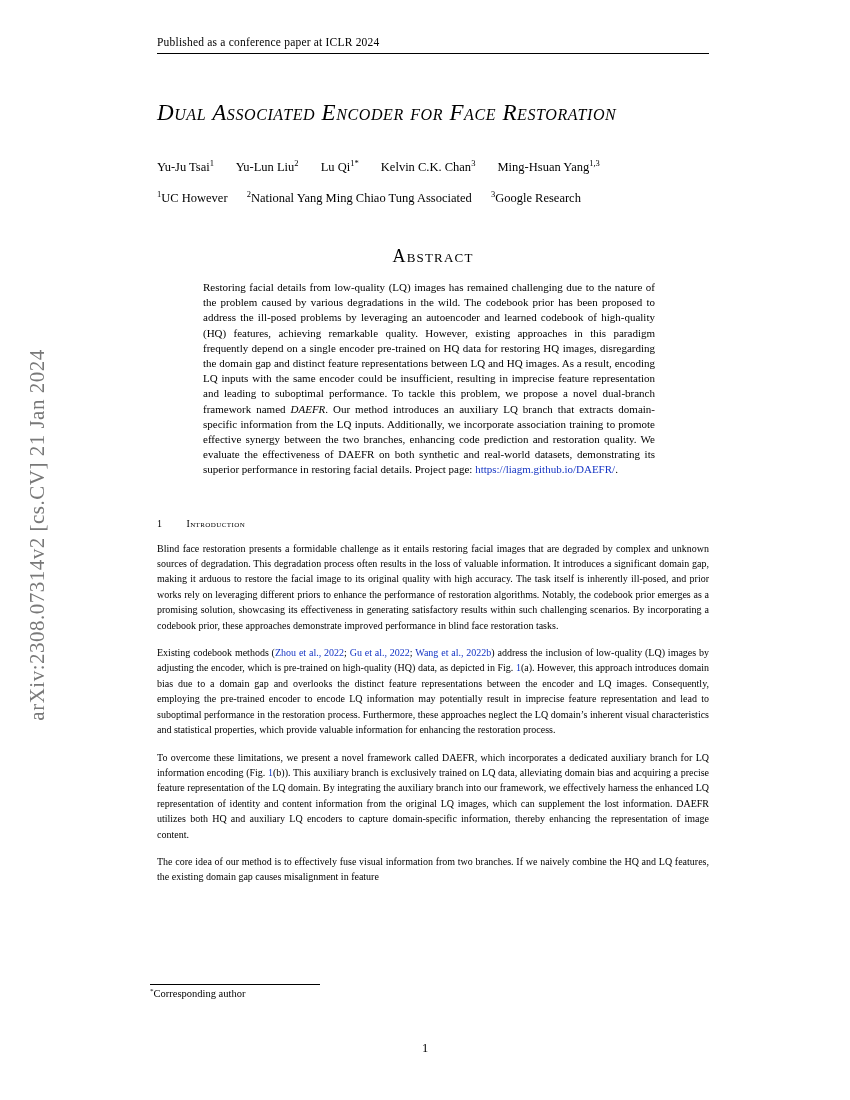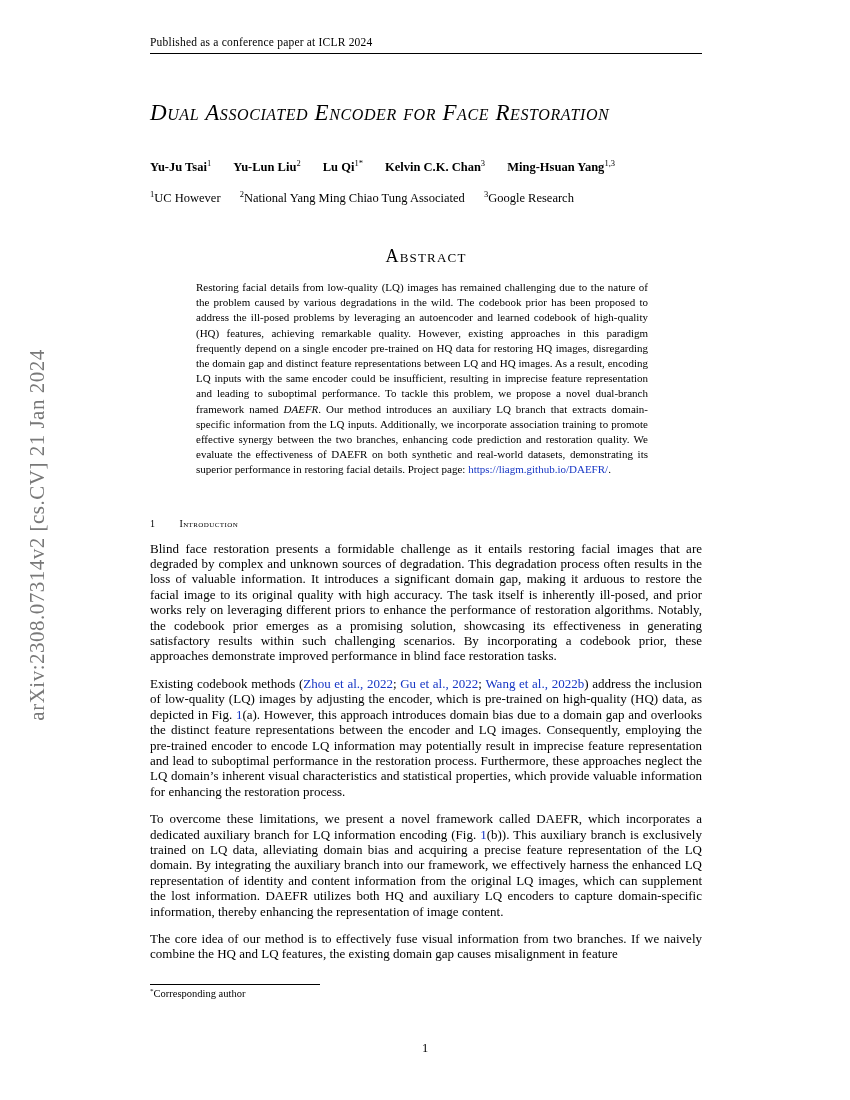--- a/index.html
+++ b/index.html
@@ -8,21 +8,21 @@
     position: relative;
     width: 850px;
     height: 1100px;
     background: #ffffff;
     font-family: "Liberation Serif", serif;
     color: #000000;
     overflow: hidden;
   }
   .content {
     position: absolute;
-    left: 150px;
+    left: 157px;
     top: 36px;
     width: 552px;
   }
   .running-head {
     font-size: 11.5px;
     letter-spacing: 0.2px;
     padding-bottom: 5px;
     border-bottom: 1px solid #000;
   }
   .title {
@@ -31,21 +31,21 @@
     font-weight: normal;
     font-variant: small-caps;
     letter-spacing: 0.6px;
     font-style: italic;
   }
   .authors {
     margin-top: 34px;
     font-size: 12.5px;
   }
   .author { margin-right: 19px; white-space: nowrap; }
-  .author b { font-weight: bold; }
+  .author b { font-weight: normal; }
   sup { font-size: 0.68em; vertical-align: super; line-height: 0; }
   .affiliations {
     margin-top: 16px;
     font-size: 12.5px;
   }
   .affiliation { margin-right: 16px; white-space: nowrap; }
   .abstract-heading {
     margin-top: 40px;
     text-align: center;
     font-weight: normal;
@@ -65,21 +65,21 @@
   .section-heading {
     margin-top: 40px;
     font-weight: normal;
     font-size: 10px;
     font-variant: small-caps;
     letter-spacing: 0.4px;
   }
   .sec-num { margin-right: 24px; }
   .body-par {
     margin-top: 12px;
-    font-size: 13px;
+    font-size: 10px;
     line-height: 15.4px;
     text-align: justify;
     hyphens: auto;
   }
   .seg-link { color: var(--link-color, #1414CC); cursor: pointer; }
   .seg-italic { font-style: italic; }
   .footnote-wrap {
     position: absolute;
     left: 150px;
     top: 984px;

